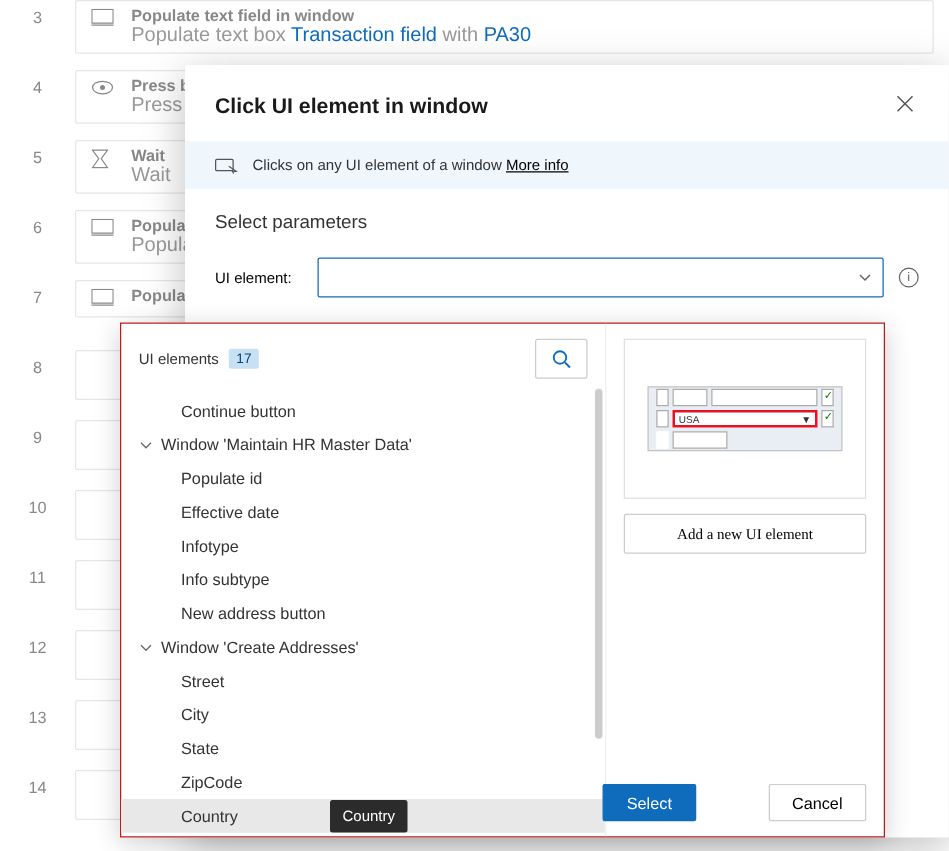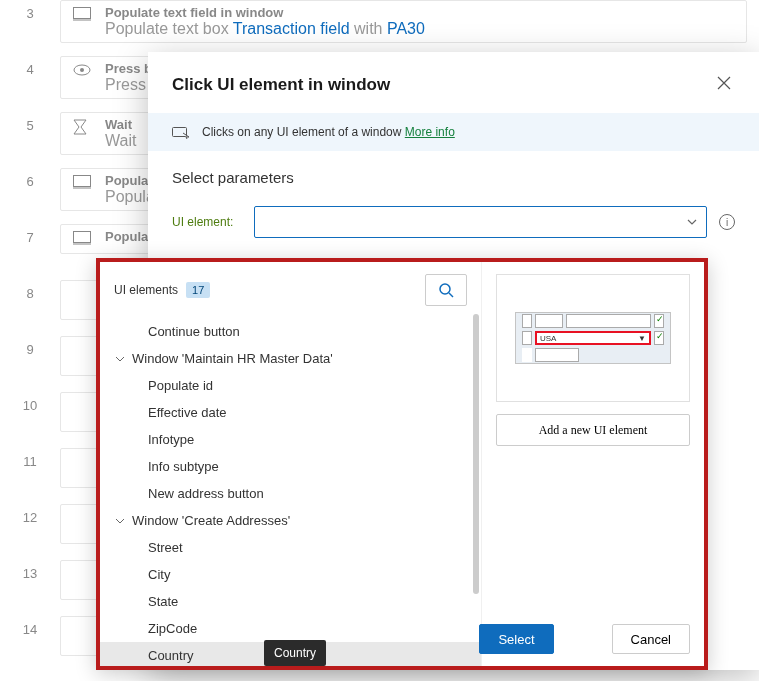--- a/index.html
+++ b/index.html
@@ -13,30 +13,30 @@
   .step-body { flex: 1; }
   .step-title { font-weight: 600; font-size: 13px; color: #888; }
   .step-sub { font-size: 16px; color: #999; }
   .link { color: #0f6cbd; }
 
   .modal { position: absolute; left: 148px; top: 52px; width: 611px; height: 618px; background: #fff; box-shadow: 0 8px 32px rgba(0,0,0,0.25); display: flex; flex-direction: column; }
   .modal-header { display: flex; align-items: center; justify-content: space-between; padding: 20px 24px 16px 24px; }
   .modal-title { font-weight: 600; font-size: 17px; color: #1a1a1a; }
   .close-btn { background: none; border: none; cursor: pointer; color: #555; padding: 4px; }
   .info-bar { background: #eff6fc; padding: 12px 24px; display: flex; align-items: center; gap: 12px; font-size: 12px; color: #333; }
-  .info-bar .more { text-decoration: underline; color: #15803d; }
+  .info-bar .more { text-decoration: underline; color: #000000; }
   .modal-body { padding: 18px 24px; flex: 1; position: relative; }
   .section-title { font-size: 15px; color: #333; margin-bottom: 20px; }
   .param-row { display: flex; align-items: center; gap: 12px; margin-bottom: 14px; }
-  .param-label { width: 70px; font-size: 12px; color: #4d7c0f; }
+  .param-label { width: 70px; font-size: 12px; color: #000000; }
   .param-input { flex: 1; height: 32px; border: 1px solid #0f6cbd; border-radius: 2px; background: #fff; position: relative; display: flex; align-items: center; justify-content: flex-end; padding-right: 8px; }
   .chev { color: #666; }
   .info-icon { width: 16px; height: 16px; border: 1px solid #666; border-radius: 50%; display: flex; align-items: center; justify-content: center; font-size: 10px; color: #666; }
 
-  .dropdown-panel { position: absolute; left: 96px; top: 258px; width: 612px; height: 412px; background: #fff; box-shadow: 0 4px 20px rgba(0,0,0,0.2); display: flex; border: 4px solid #b91c1c; }
+  .dropdown-panel { position: absolute; left: 96px; top: 258px; width: 612px; height: 412px; background: #fff; box-shadow: 0 4px 20px rgba(0,0,0,0.2); display: flex; border: 1px solid #b91c1c; }
   .dd-left { width: 392px; display: flex; flex-direction: column; position: relative; }
   .dd-head { display: flex; align-items: center; justify-content: space-between; padding: 12px 14px; }
   .dd-head-left { display: flex; align-items: center; gap: 8px; font-size: 12px; color: #333; }
   .badge { background: #c7e0f4; color: #004578; font-size: 11px; padding: 2px 6px; border-radius: 2px; }
   .search-btn { width: 42px; height: 32px; border: 1px solid #ccc; background: #fff; border-radius: 2px; display: flex; align-items: center; justify-content: center; color: #0f6cbd; cursor: pointer; }
   .tree { flex: 1; overflow-y: auto; font-size: 13px; color: #333; padding-bottom: 6px; }
   .tree-item { padding: 6px 0 6px 48px; cursor: pointer; white-space: nowrap; }
   .tree-item.selected { background: #e8e8e8; }
   .tree-group { padding: 6px 0 6px 14px; display: flex; align-items: center; gap: 6px; cursor: pointer; }
   .chev-icon { width: 12px; display: inline-flex; justify-content: center; color: #666; }

